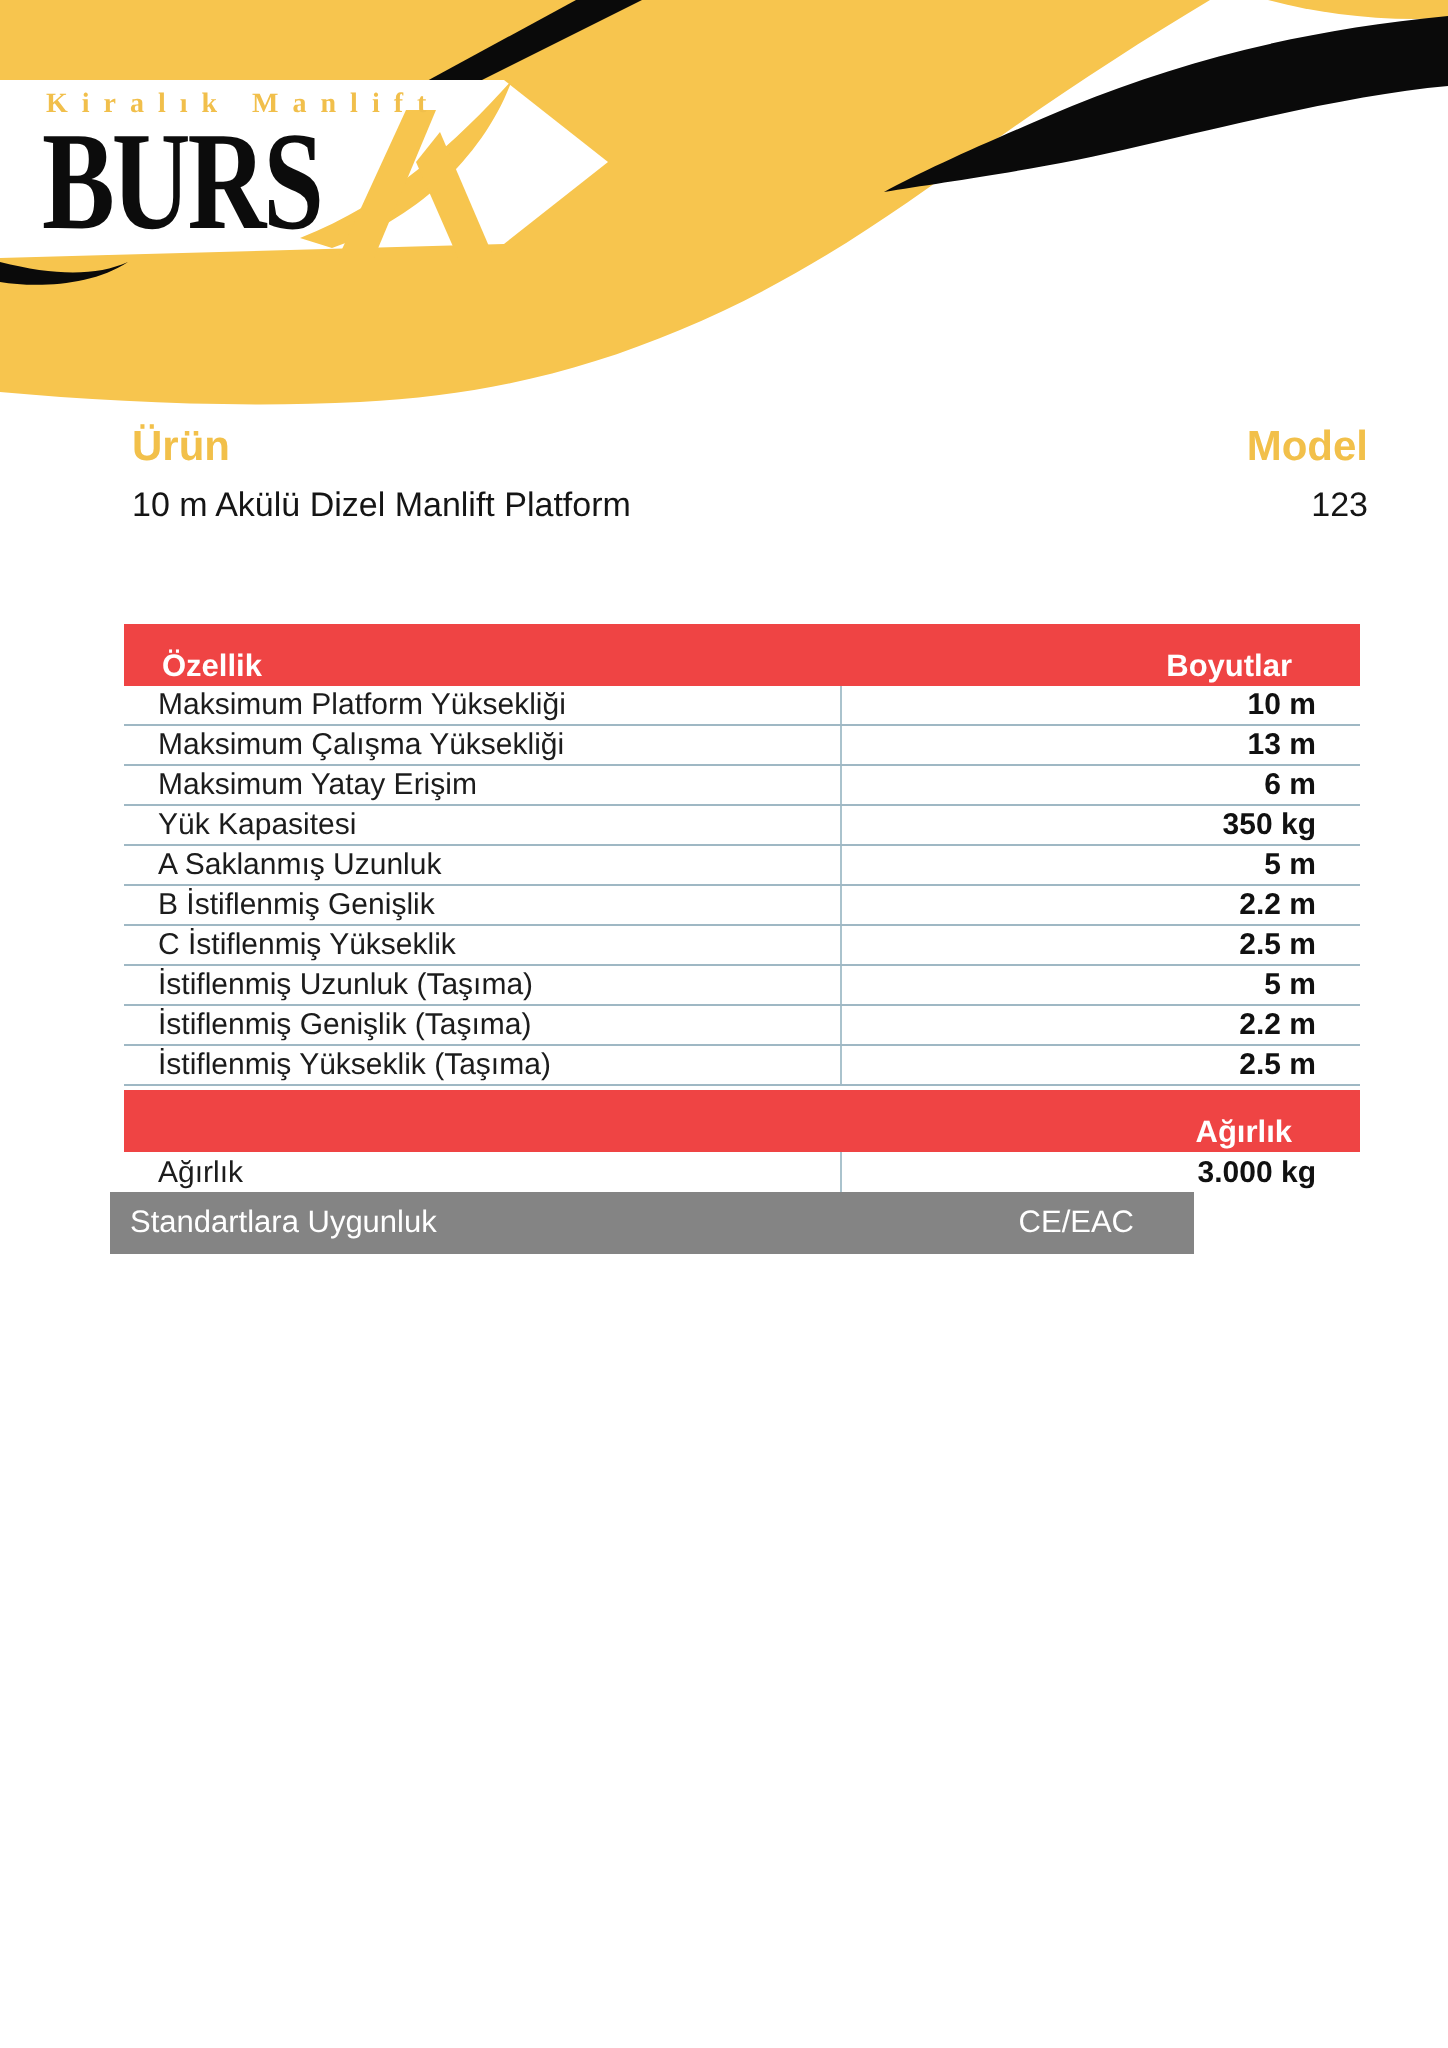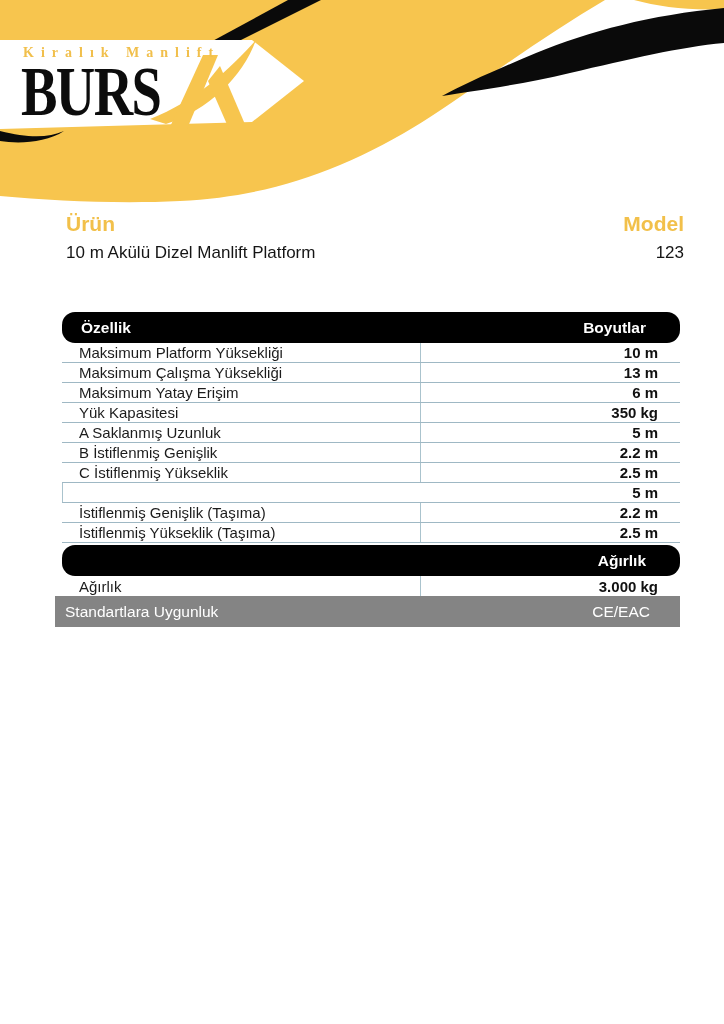--- a/index.html
+++ b/index.html
@@ -23,34 +23,34 @@
 
   
   .titles{position:absolute;left:66px;top:212px;width:618px;}
   .titles .r1{display:flex;justify-content:space-between;align-items:baseline;
     font-size:21px;font-weight:700;color:#f2c04a;}
   .titles .r2{display:flex;justify-content:space-between;align-items:baseline;
     font-size:17px;font-weight:500;color:#151515;margin-top:7px;}
 
   
   .spec{position:absolute;left:62px;top:312px;width:618px;}
-  .bar{height:31px;background:#000000;color:#ffffff;display:flex;align-items:center;
-    font-size:15.5px;font-weight:600;box-sizing:border-box;border-radius:13px;}
+  .bar{height:31px;background:#ef4444;color:#ffffff;display:flex;align-items:flex-end;
+    font-size:15.5px;font-weight:600;box-sizing:border-box;}
   .bar .bleft{padding-left:19px;}
   .bar .bright{margin-left:auto;padding-right:34px;}
   .spec-row{display:flex;height:20px;align-items:center;font-size:15px;
     color:#1c1c1c;box-sizing:border-box;}
   #rows .spec-row{border-bottom:1.6px solid #9fb8c4;}
   .cell{box-sizing:border-box;}
   .cell.label{flex:0 0 358px;padding-left:17px;}
   .cell.value{flex:1;height:100%;display:flex;align-items:center;justify-content:flex-end;
     padding-right:22px;border-left:1.6px solid #aac3cd;font-weight:600;color:#111;}
   .section-bar{margin-top:2px;}
   .compliance{display:flex;align-items:center;height:31px;background:#848484;color:#fff;
-    font-size:15.5px;margin-left:-7px;width:625px;box-sizing:border-box;}
+    font-size:15.5px;margin-left:-7px;width:542px;box-sizing:border-box;}
   .compliance .cleft{padding-left:10px;}
   .compliance .cright{margin-left:auto;padding-right:30px;}
 </style>
 </head>
 <body>
 
 <div class="page">
 
   <div class="hero">
     <svg viewBox="0 0 724 212" width="724" height="212">
@@ -124,20 +124,21 @@
     <div class="cell label">B İstiflenmiş Genişlik</div>
     <div class="cell value">2.2 m</div>
   </div>
 
   <div class="spec-row">
     <div class="cell label">C İstiflenmiş Yükseklik</div>
     <div class="cell value">2.5 m</div>
   </div>
 
   <div class="spec-row">
+    <div class="cell label">İstiflenmiş Uzunluk (Taşıma)</div>
     <div class="cell value">5 m</div>
   </div>
 
   <div class="spec-row">
     <div class="cell label">İstiflenmiş Genişlik (Taşıma)</div>
     <div class="cell value">2.2 m</div>
   </div>
 
   <div class="spec-row">
     <div class="cell label">İstiflenmiş Yükseklik (Taşıma)</div>

